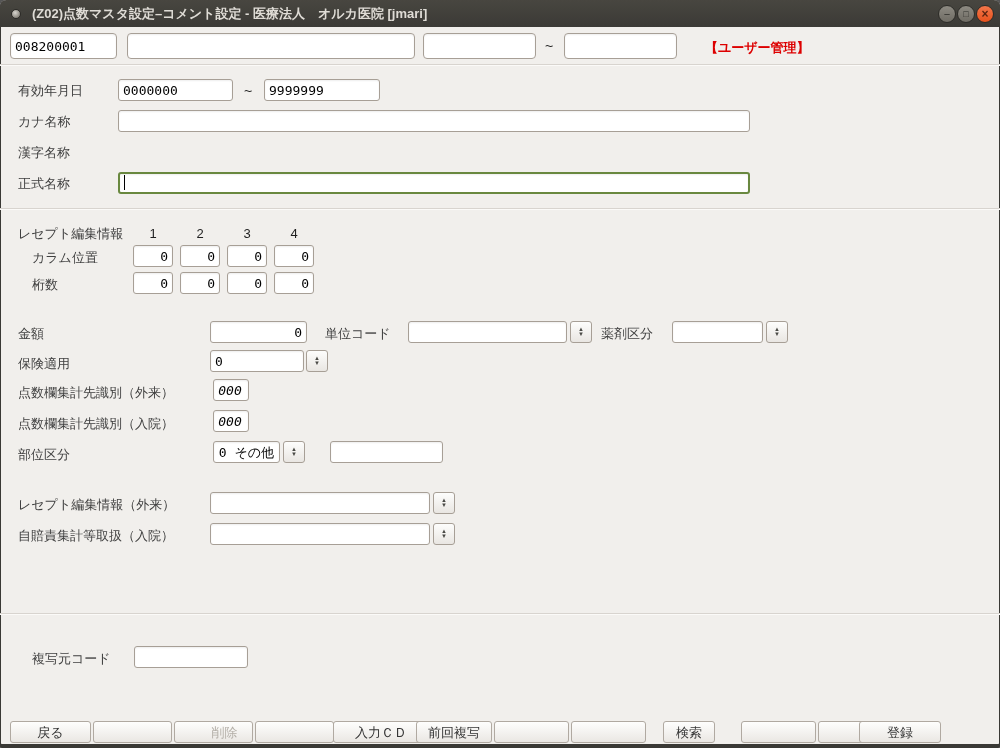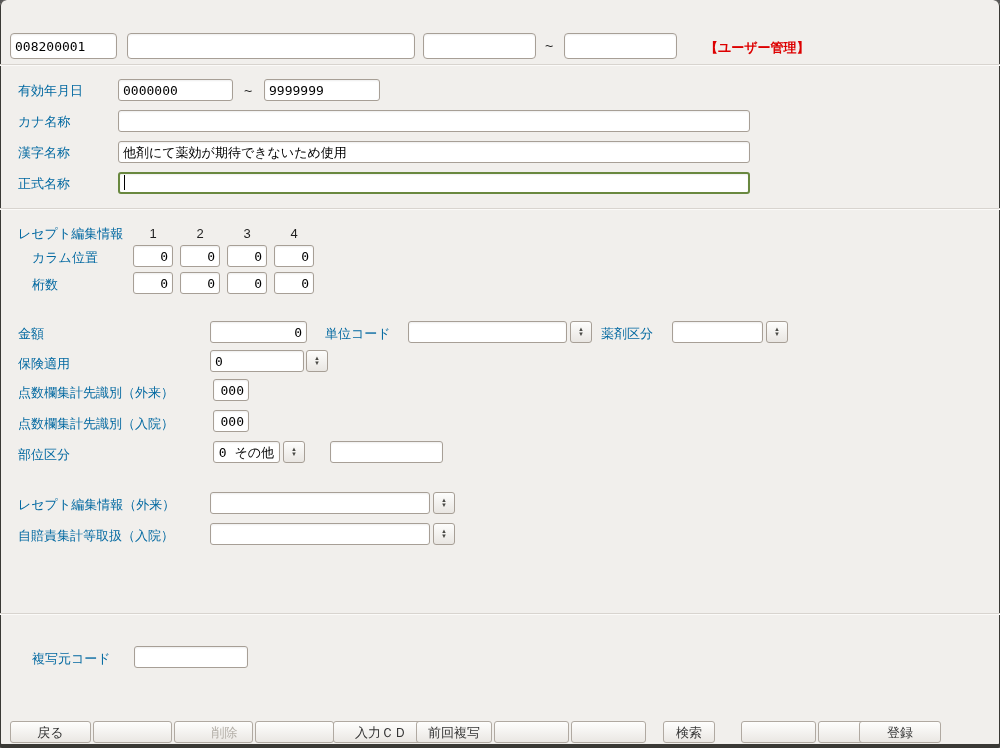--- a/index.html
+++ b/index.html
@@ -17,26 +17,26 @@
     background:radial-gradient(circle at 40% 35%,#d8d5cf,#8a867e 70%);border:1px solid #2c2b28;}
   .title-text{position:absolute;left:32px;top:5px;font-size:13px;font-weight:bold;
     color:#dfdcd6;white-space:nowrap;}
   .winbtn{position:absolute;top:5px;width:18px;height:18px;border-radius:50%;
     display:flex;align-items:center;justify-content:center;font-size:11px;line-height:1;
     border:1px solid #2e2d29;color:#2f2e2a;cursor:default;}
   .winbtn.min{left:938px;background:linear-gradient(#8d8a82,#6f6c64);}
   .winbtn.max{left:957px;background:linear-gradient(#8d8a82,#6f6c64);font-size:9px;}
   .winbtn.close{left:976px;background:linear-gradient(#f3764a,#e8521d);color:#5d2511;font-weight:bold;font-size:12px;}
   
-  .lbl{position:absolute;font-size:13px;color:#0369a1;line-height:16px;white-space:nowrap;}
+  .lbl{position:absolute;font-size:13px;color:#404040;line-height:16px;white-space:nowrap;}
   .entry{position:absolute;height:22px;background:#fff;border:1px solid #a79f96;border-radius:3px;
     font-family:"DejaVu Sans Mono",monospace;font-size:13px;color:#000;padding:1px 4px 0 4px;
     box-shadow:inset 0 1px 2px rgba(0,0,0,0.07);outline:none;}
   .entry.num{text-align:right;}
-  .entry.center{text-align:right;padding:1px 4px 0 2px;}
+  .entry.center{text-align:center;padding:1px 4px 0 2px;font-style:italic;}
   .entry.tall{height:26px;border-radius:4px;}
   .entry.focus{border:2px solid #69883f;padding:0 3px;}
   .caret{position:absolute;width:1px;height:15px;background:#000;}
   .tilde{position:absolute;font-size:14px;color:#1f1f1f;}
   .red-note{position:absolute;font-size:13px;font-weight:bold;color:#dd0000;white-space:nowrap;}
   .divider{position:absolute;left:0;width:1000px;height:1px;background:#d8d4cf;box-shadow:0 1px 0 #fbfaf8;}
   .spin{position:absolute;width:22px;height:22px;border:1px solid #a79f96;border-radius:3px;
     background:linear-gradient(#fdfdfc,#e9e6e2);display:flex;flex-direction:column;
     align-items:center;justify-content:center;cursor:default;}
   .spin span{font-size:6px;line-height:5px;color:#4a4a46;}
@@ -44,40 +44,52 @@
     background:linear-gradient(#fefefd,#eae7e3);font-family:"Liberation Sans",sans-serif;
     font-size:13px;color:#343434;text-align:center;padding:0;line-height:19px;}
   .btn.disabled{color:#b3aea7;padding-left:22px;}
   .colhead{position:absolute;width:40px;text-align:center;font-size:13px;color:#1f1f1f;}
 </style>
 </head>
 <body>
 
 <div class="window">
 
+  <div class="titlebar">
+    <div class="win-icon"></div>
+    <div class="title-text">(Z02)点数マスタ設定–コメント設定 - 医療法人　オルカ医院 [jmari]</div>
+    <div class="winbtn min">
+        <span>−</span>
+      </div>
+    <div class="winbtn max">
+        <span>□</span>
+      </div>
+    <div class="winbtn close">
+        <span>×</span>
+      </div>
+  </div>
 
   <input class="entry tall" style="left: 10px; top: 33px; width: 107px;" value="008200001">
   <input class="entry tall" style="left: 127px; top: 33px; width: 288px;" value="">
   <input class="entry tall" style="left: 423px; top: 33px; width: 113px;" value="">
   <span class="tilde" style="left:545px;top:38px">~</span>
   <input class="entry tall" style="left: 564px; top: 33px; width: 113px;" value="">
   <span class="red-note" style="left:705px;top:39px">【ユーザー管理】</span>
 
   <div class="divider" style="top:64px"></div>
 
   <span class="lbl" style="left:18px;top:83px">有効年月日</span>
   <input class="entry" style="left: 118px; top: 79px; width: 115px;" value="0000000">
   <span class="tilde" style="left:244px;top:83px">~</span>
   <input class="entry" style="left: 264px; top: 79px; width: 116px;" value="9999999">
 
   <span class="lbl" style="left:18px;top:114px">カナ名称</span>
   <input class="entry" style="left: 118px; top: 110px; width: 632px;" value="">
 
   <span class="lbl" style="left:18px;top:145px">漢字名称</span>
-  <input class="entry" style="left: 118px; top: 141px; width: 632px;" value="他剤にて薬効が期待できないため使用">
 
   <span class="lbl" style="left:18px;top:176px">正式名称</span>
   <input class="entry focus" style="left: 118px; top: 172px; width: 632px;" value="">
   <div class="caret" style="left:124px;top:175px"></div>
 
   <div class="divider" style="top:208px"></div>
 
   <span class="lbl" style="left:18px;top:226px">レセプト編集情報</span>
   <span class="colhead" style="left:133px;top:226px">1</span>
   <span class="colhead" style="left:180px;top:226px">2</span>

